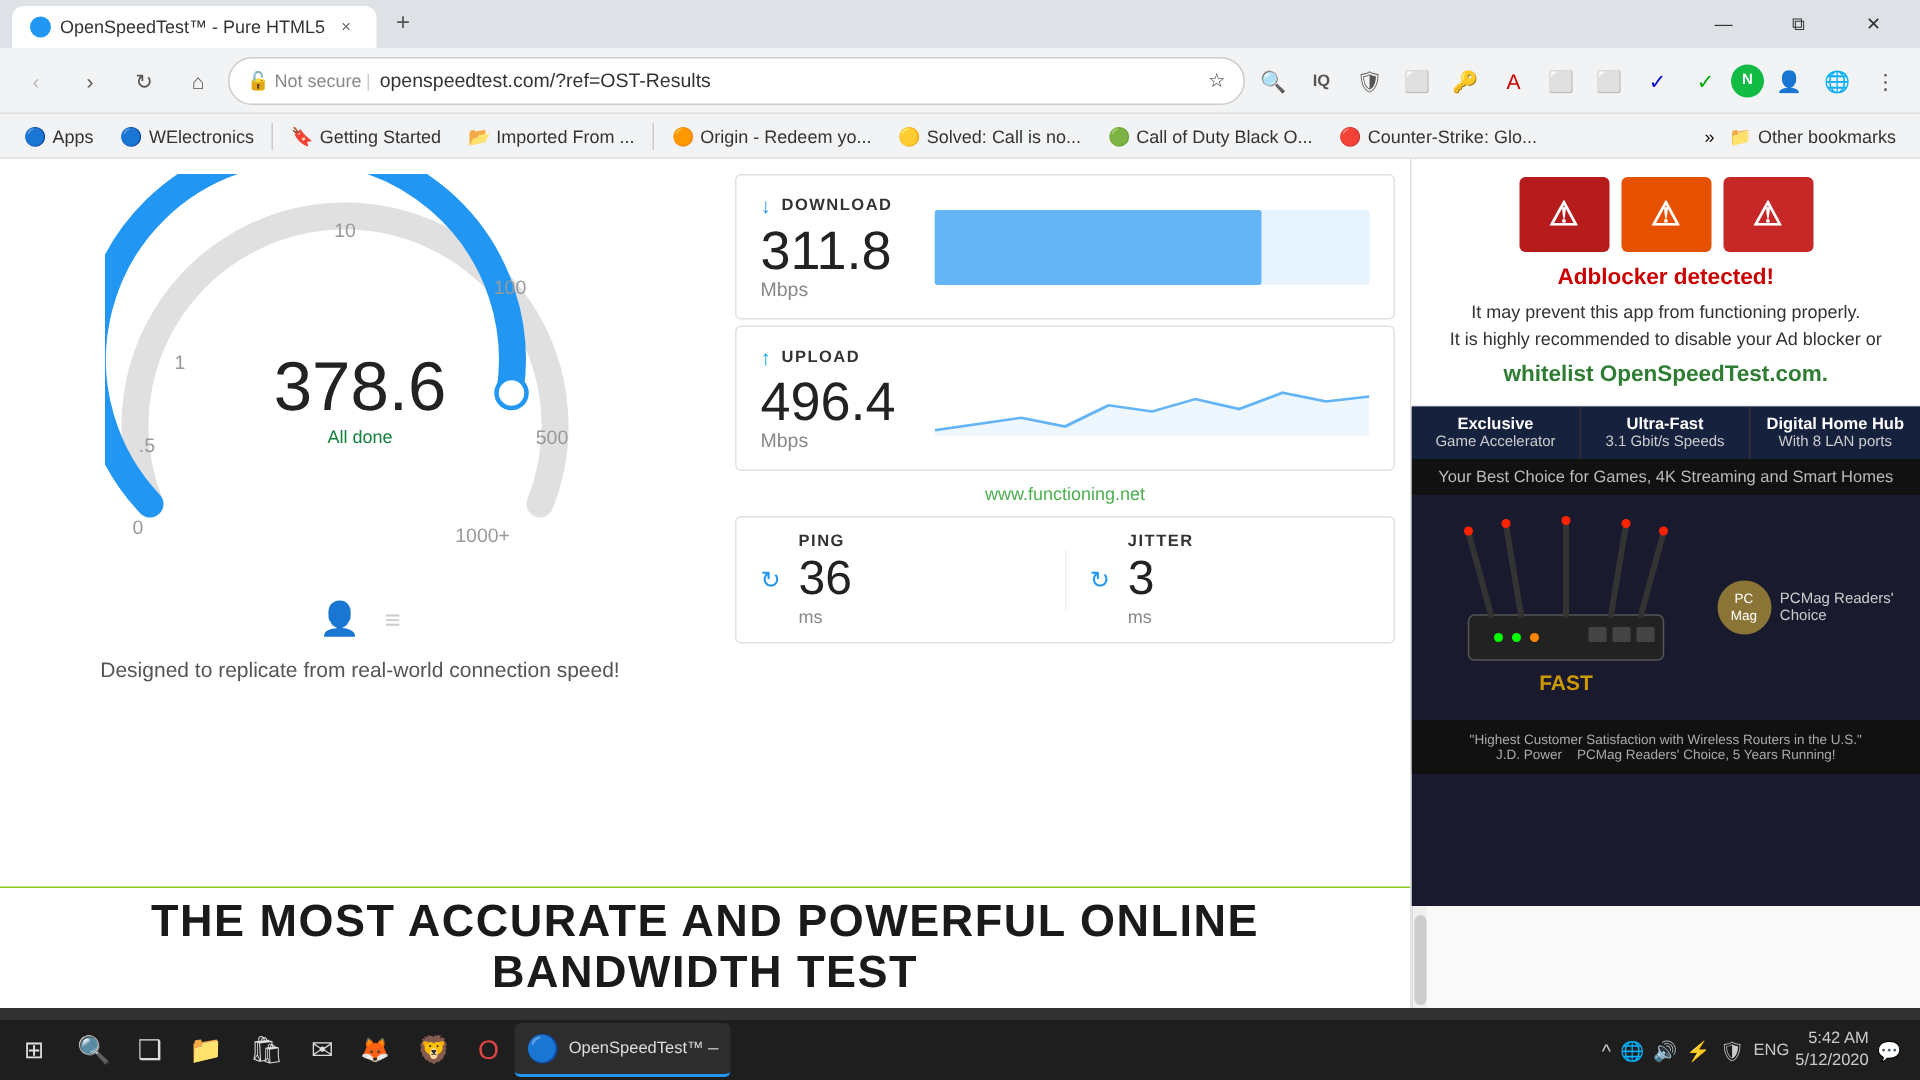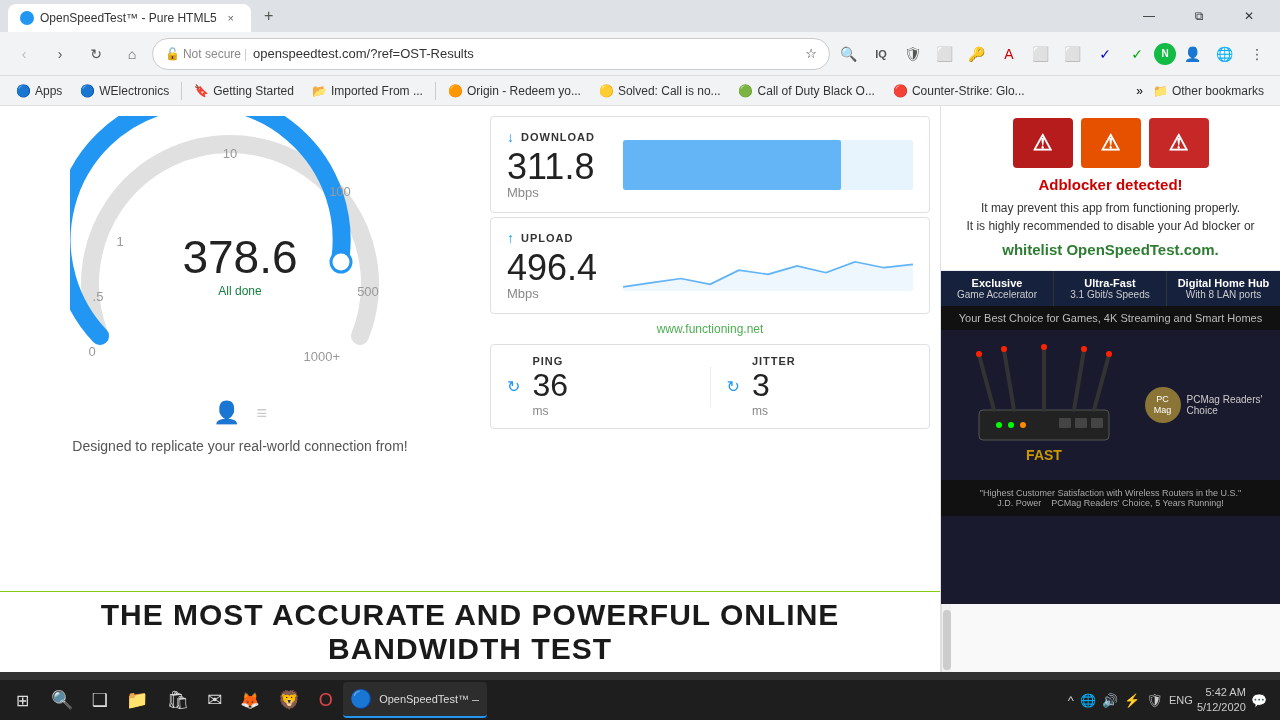--- a/index.html
+++ b/index.html
@@ -699,21 +699,21 @@
           </div>
 
           <div class="user-icon-row">
             <span class="user-icon">👤</span>
             <div class="progress-bar-outer">
               <div class="progress-bar-inner"></div>
             </div>
             <span class="list-icon">≡</span>
           </div>
 
-          <div class="tagline">Designed to replicate your real-world connection from!</div>
+          <div class="tagline">Designed to replicate from real-world connection speed!</div>
         </div>
 
         <div class="stats-panel">
 
           <div class="stat-box">
             <div class="stat-info">
               <div class="stat-header">
                 <span class="stat-icon-down">↓</span>
                 <span>DOWNLOAD</span>
               </div>

